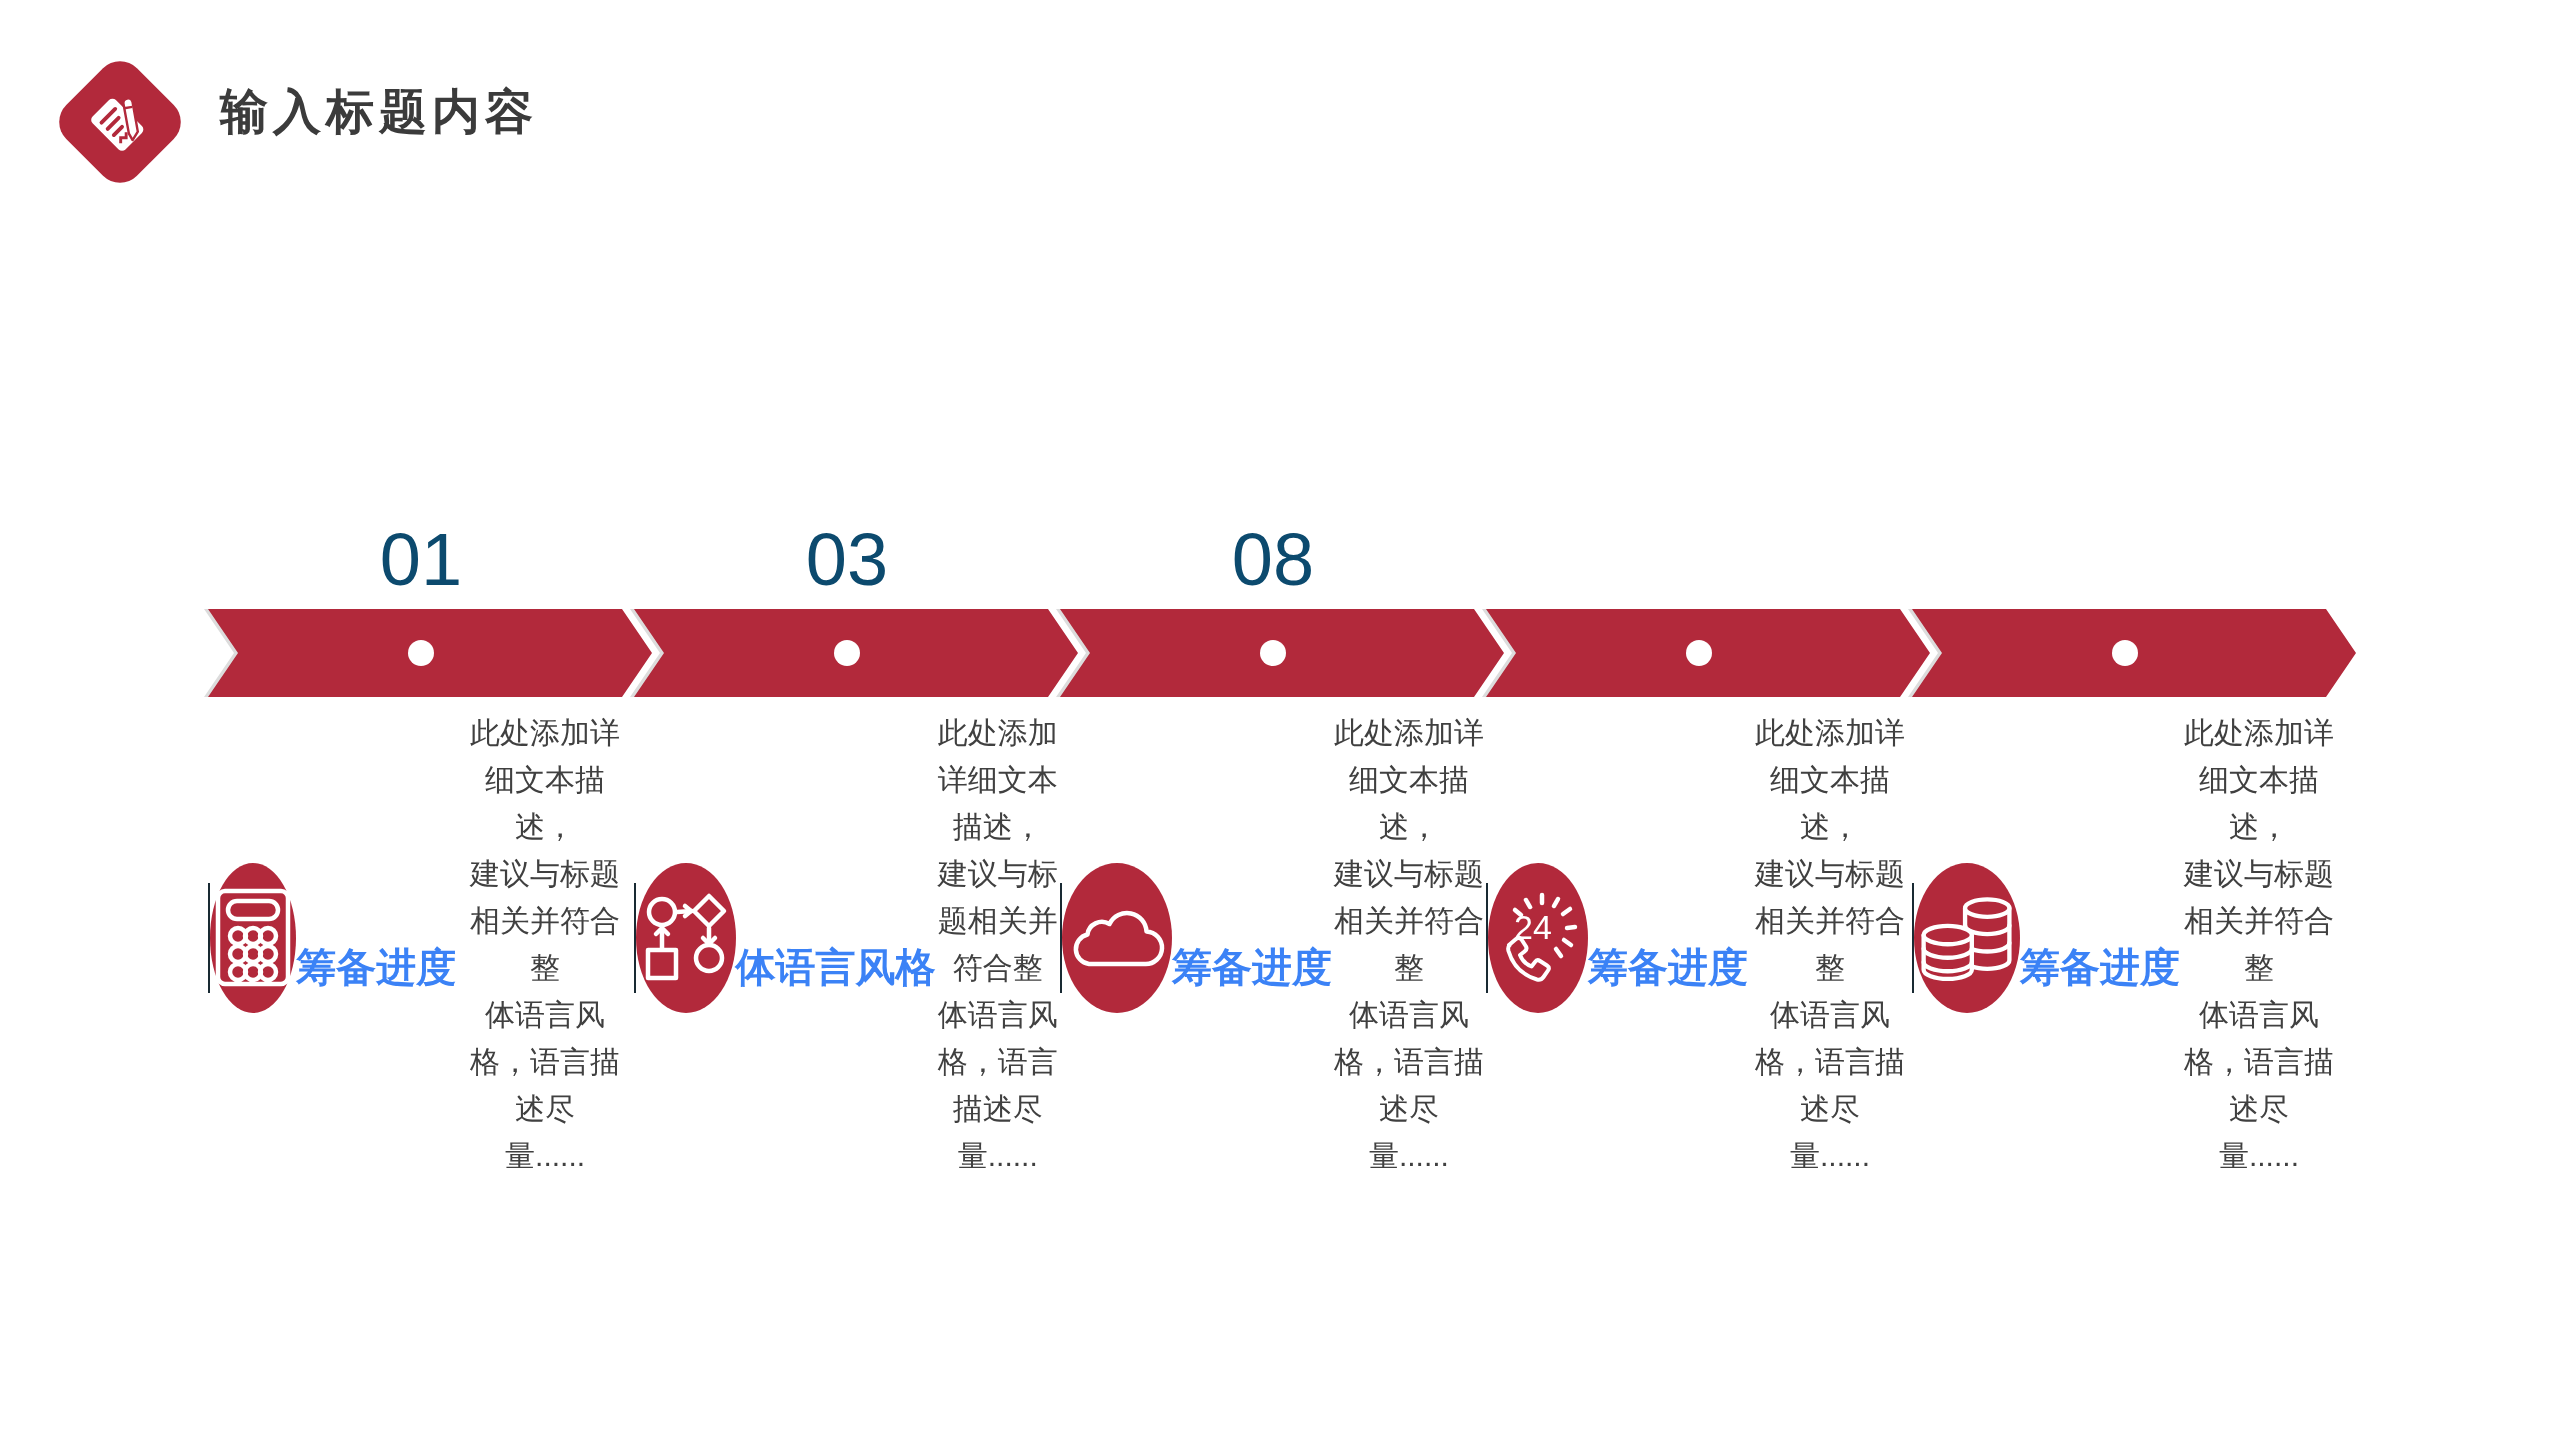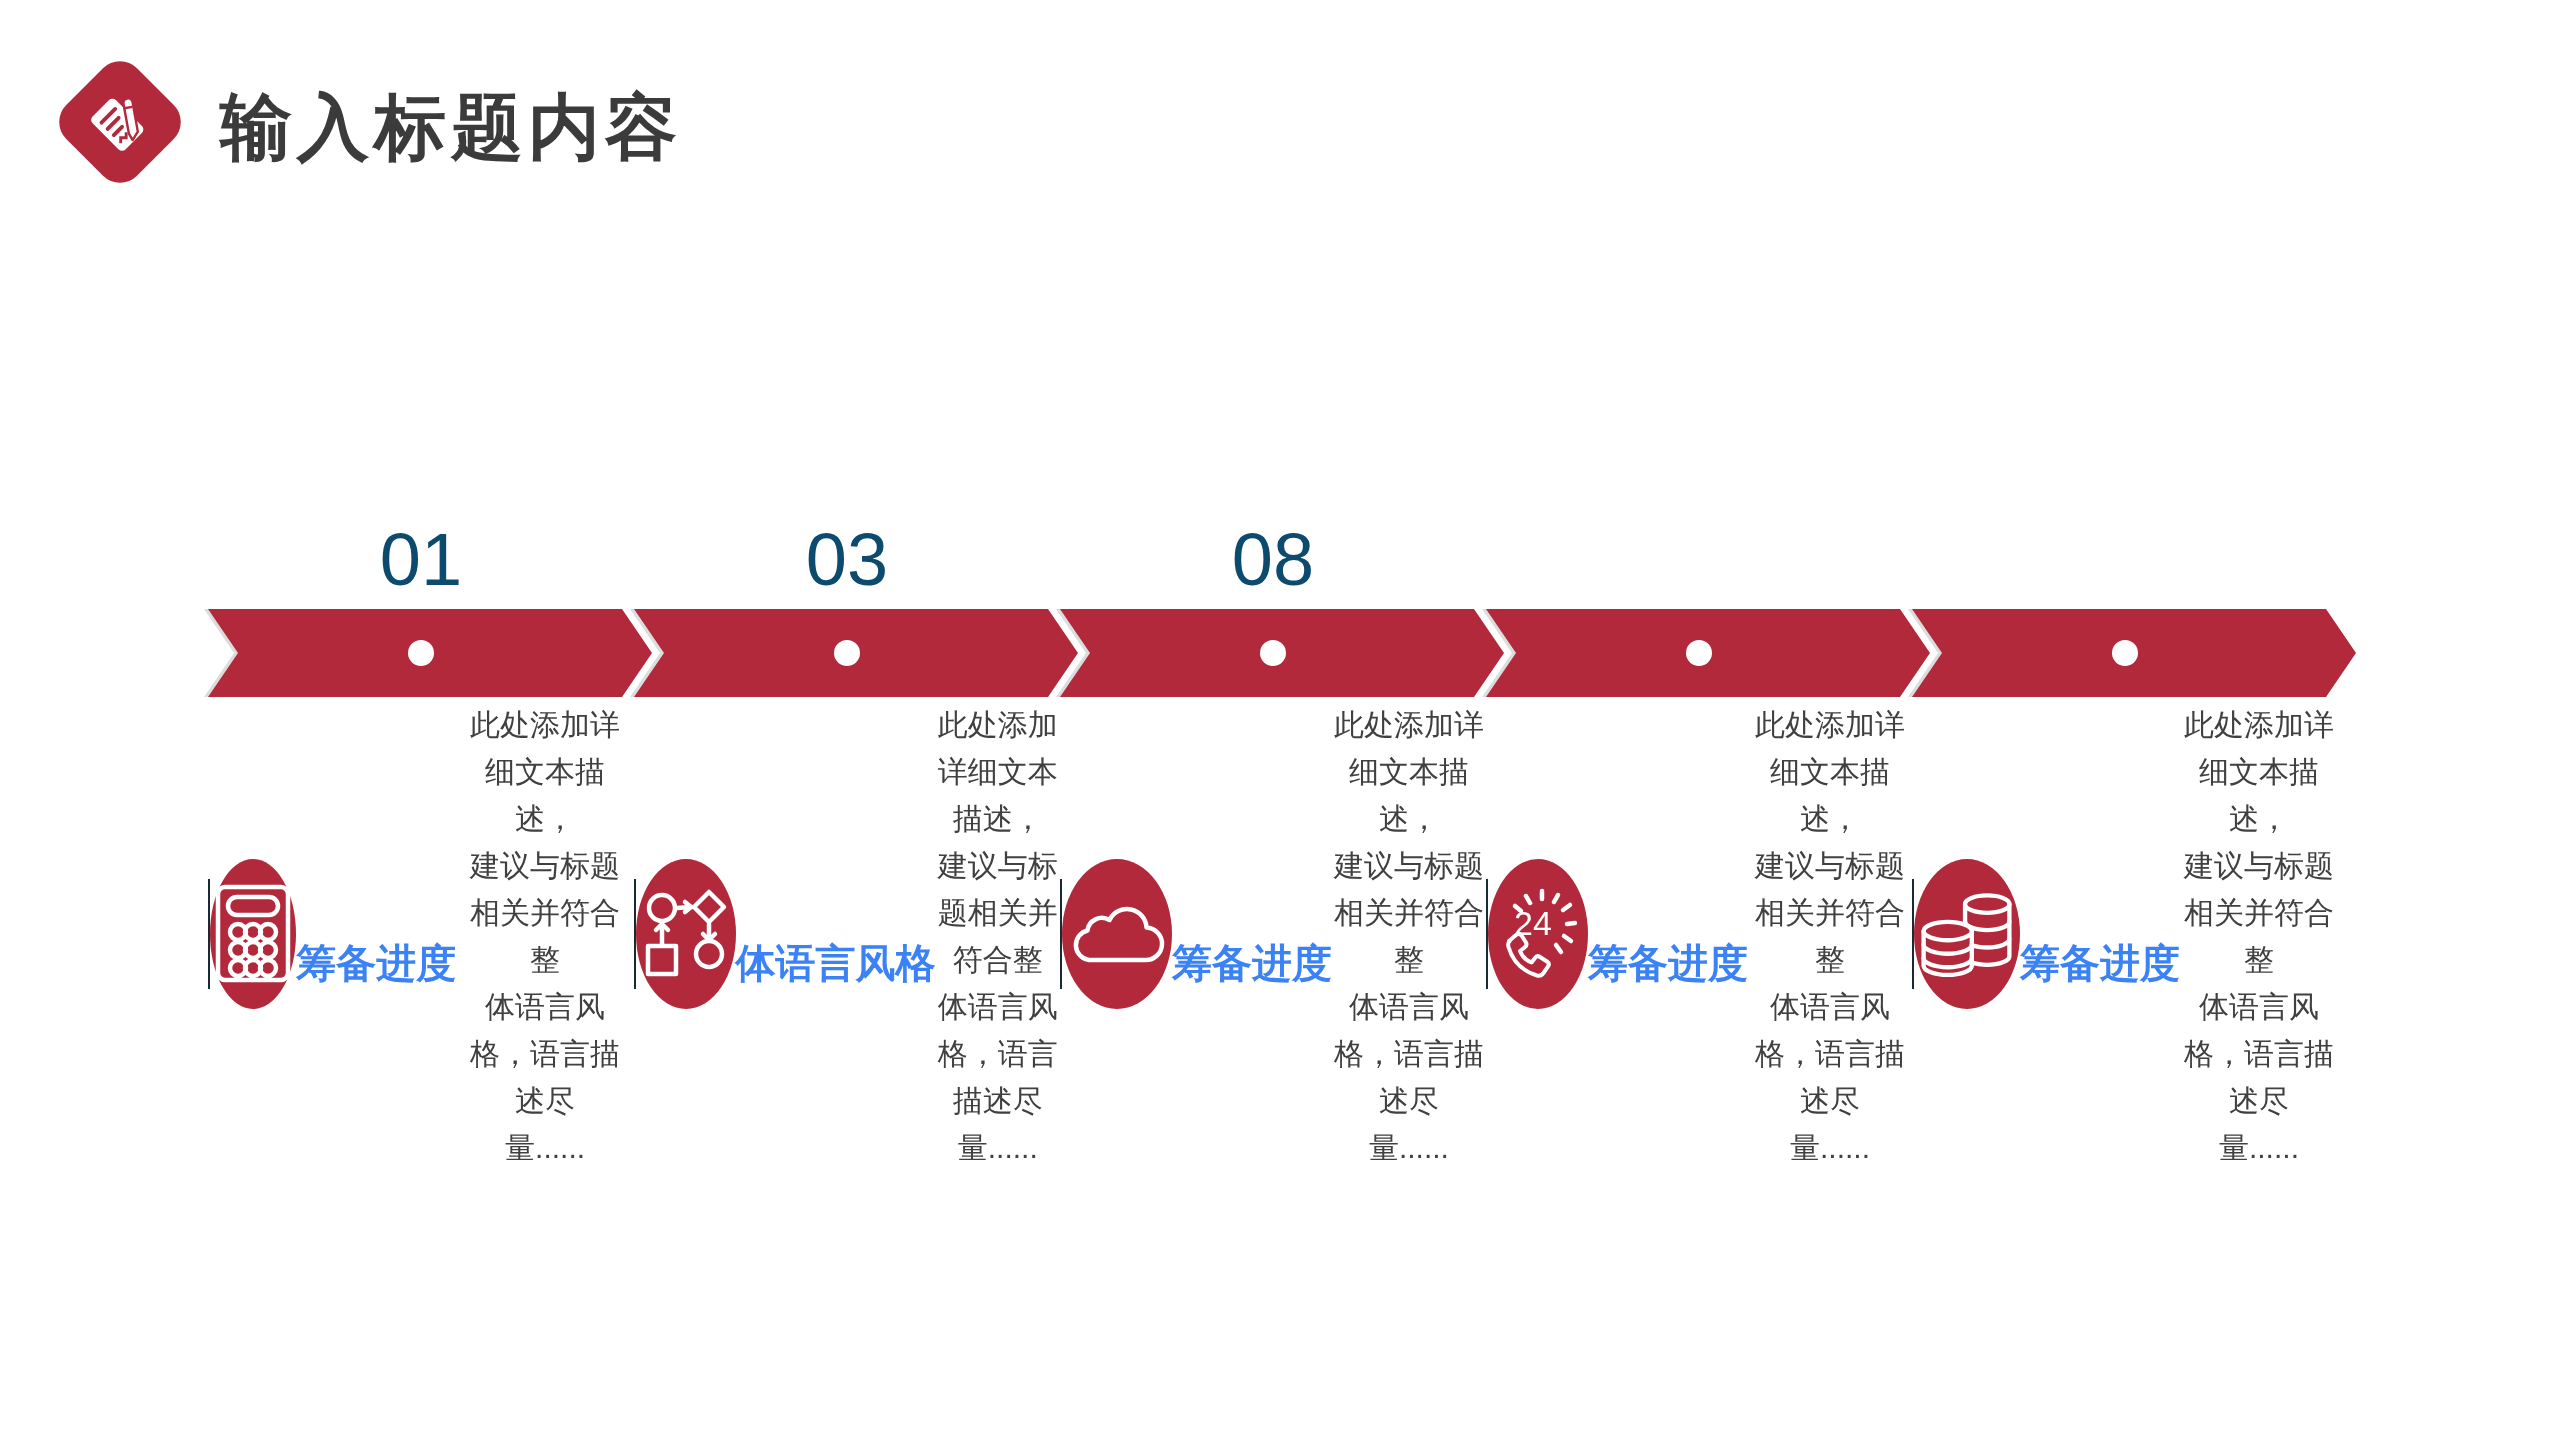--- a/index.html
+++ b/index.html
@@ -17,21 +17,21 @@
   
   .title-diamond{
     position:absolute;left:70px;top:72px;width:100px;height:100px;
     background:var(--red);border-radius:24px;transform:rotate(45deg);
   }
   .title-diamond-inner{
     position:absolute;inset:0;display:flex;align-items:center;justify-content:center;
     transform:rotate(-45deg);
   }
   .page-title{
-    position:absolute;left:220px;top:80px;font-size:72px;font-weight:bold;
+    position:absolute;left:220px;top:80px;font-size:48px;font-weight:bold;
     color:#3B3B3B;letter-spacing:5px;white-space:nowrap;
   }
 
   
   .timeline{position:absolute;left:208px;top:515px;width:2148px;}
   .numbers-row{display:flex;}
   .step-number{
     width:426px;height:90px;line-height:90px;text-align:center;
     font-size:74px;font-weight:400;color:#0c4a6e;
   }
@@ -48,21 +48,21 @@
   }
 
   .items-row{display:flex;}
   .item-col{width:426px;display:flex;flex-direction:row;align-items:center;}
   .connector{width:4px;height:110px;background:var(--line);}
   .icon-circle{
     width:150px;height:150px;border-radius:50%;background:var(--red);
     display:flex;align-items:center;justify-content:center;
   }
   .item-title{margin-top:58px;font-size:40px;font-weight:bold;color:#3b82f6;white-space:nowrap;}
-  .item-desc{margin-top:4px;font-size:30px;line-height:47px;color:#404040;text-align:center;}
+  .item-desc{margin-top:12px;font-size:30px;line-height:47px;color:#404040;text-align:center;}
 
   .icon-svg{stroke:#ffffff;fill:none;stroke-width:4.5;stroke-linecap:round;stroke-linejoin:round;}
 </style>
 </head>
 <body>
 
 <div class="slide">
 
   <div class="title-diamond"></div>
   <div class="title-diamond-inner" style="position:absolute;left:70px;top:72px;width:100px;height:100px;">

